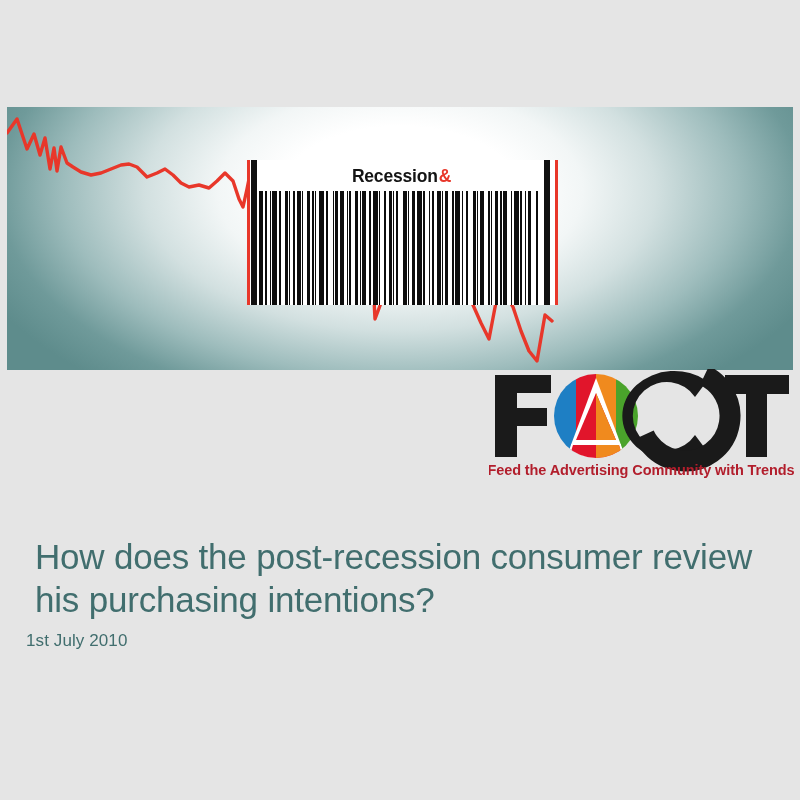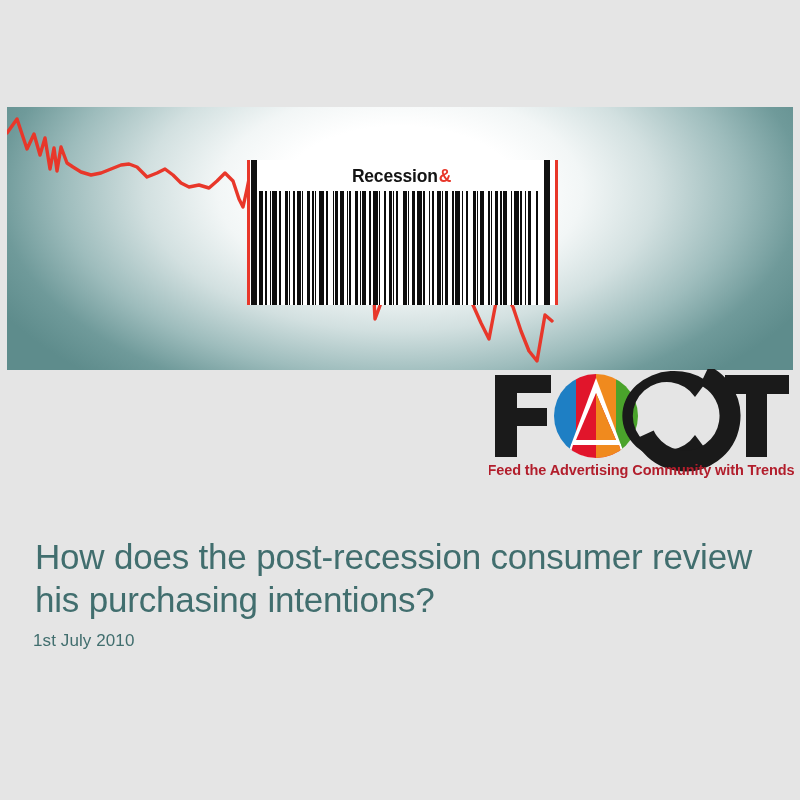--- a/index.html
+++ b/index.html
@@ -138,21 +138,21 @@
     color: #416e6e;
     font-family: "Liberation Sans", sans-serif;
     font-size: 35px;
     line-height: 43px;
     font-weight: normal;
     letter-spacing: -0.2px;
     margin: 10px;
   }
   .subtitle {
     position: absolute;
-    left: 33px;
+    left: 26px;
     top: 630px;
     color: #416e6e;
     font-family: "Liberation Sans", sans-serif;
     font-size: 17px;
     line-height: 22px;
     letter-spacing: 0.1px;
   }
 </style>
 </head>
 <body>

